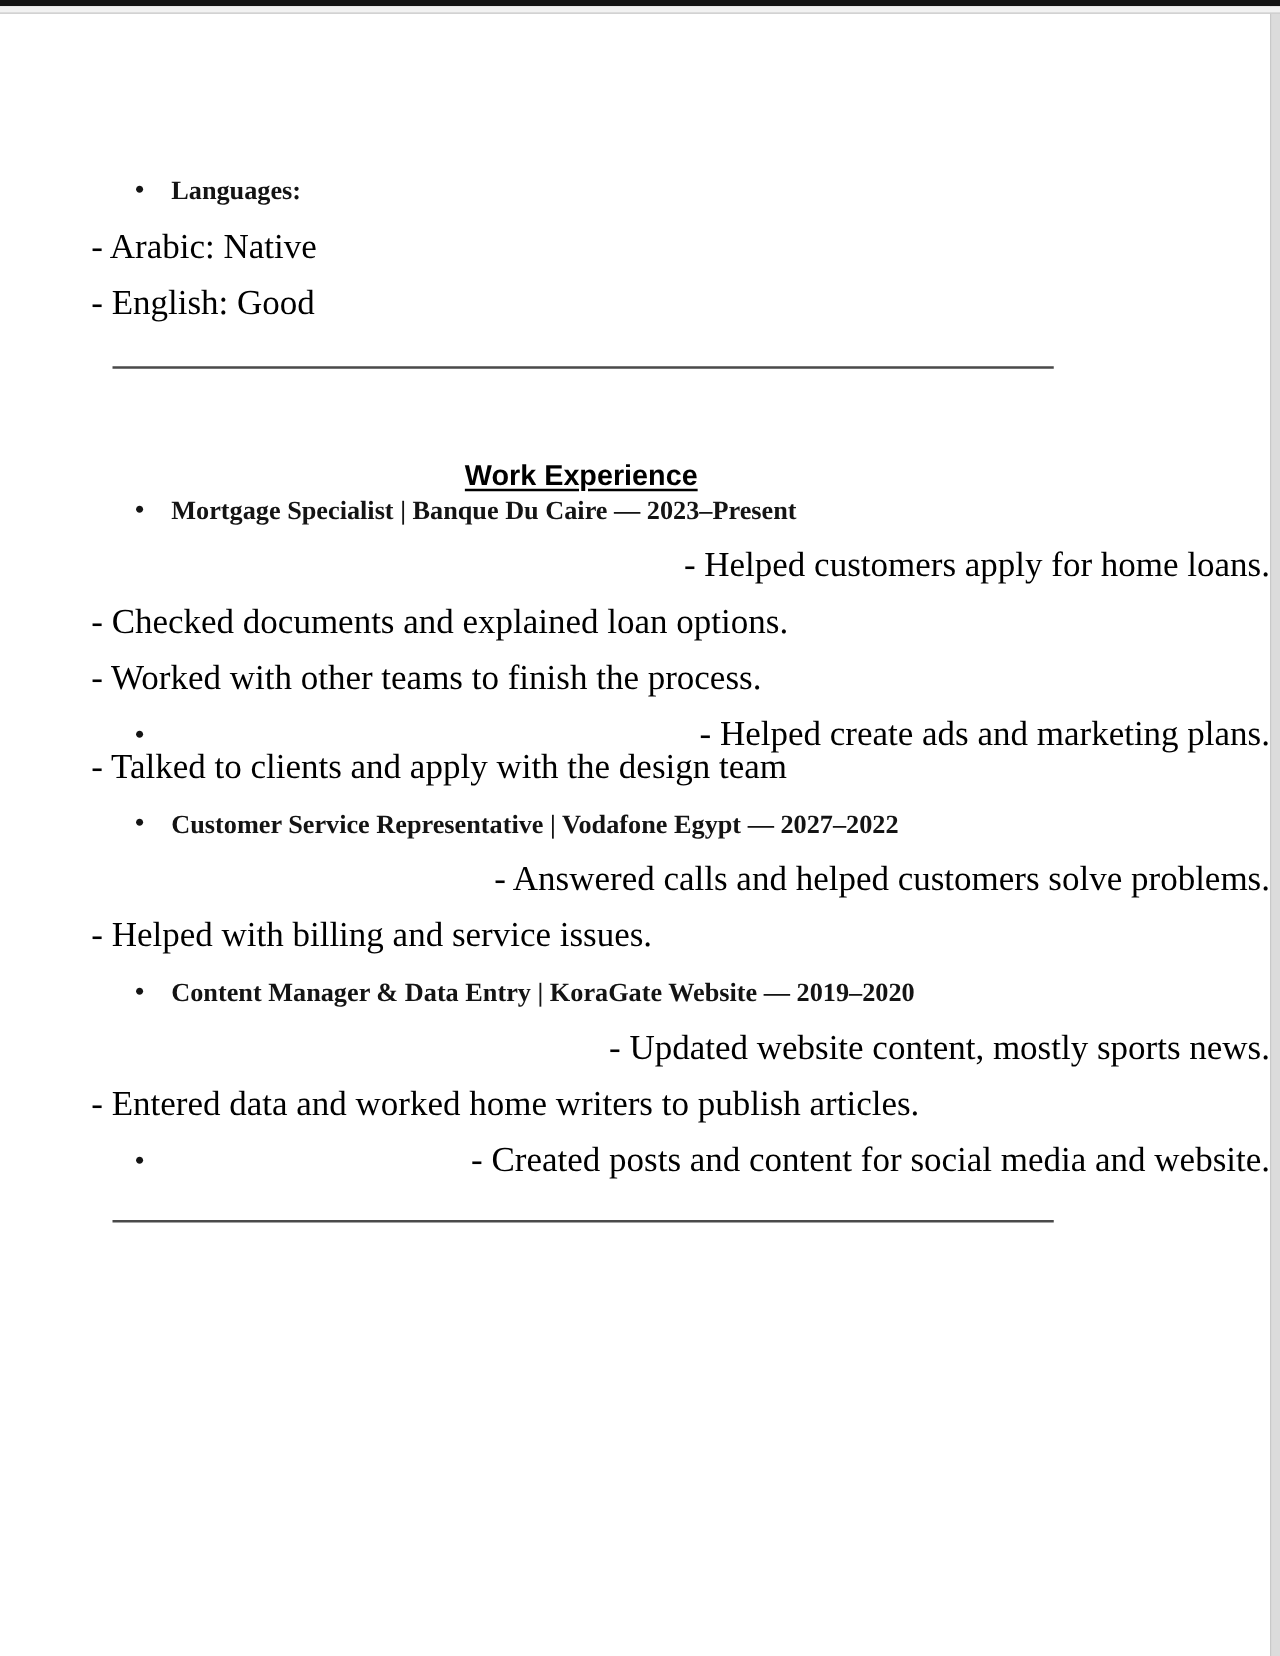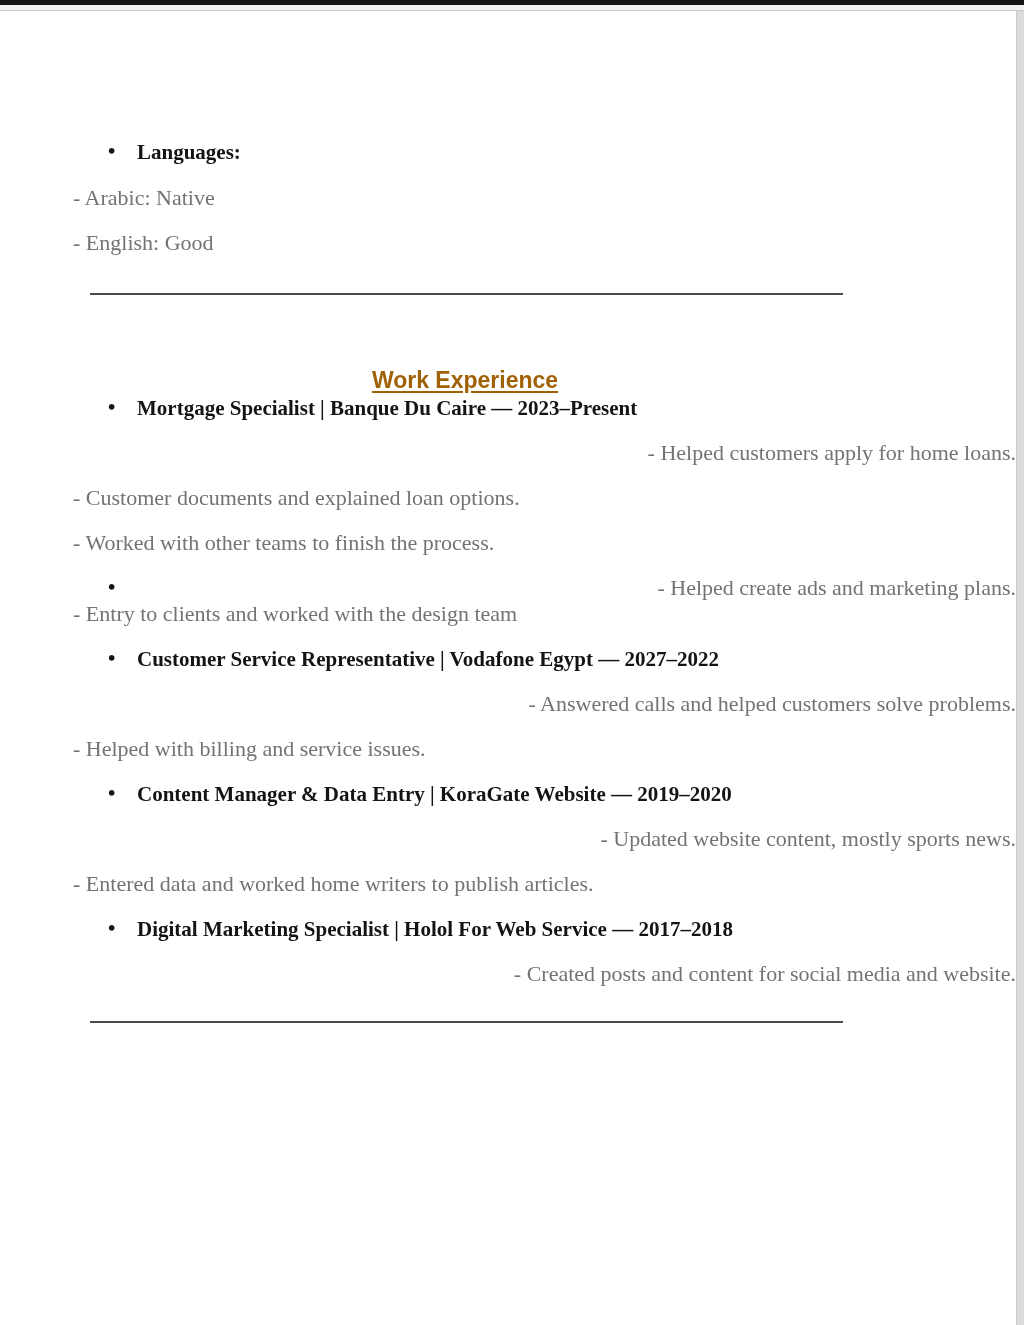--- a/index.html
+++ b/index.html
@@ -25,23 +25,23 @@
     background: #dcdcdc; border-left: 1px solid #c9c9c9; z-index: 4;
   }
 
   .doc {
     position: absolute; top: 0; left: 0; width: 1016px; height: 1325px;
     padding-top: 139px;
   }
 
   .para {
     margin: 19px 0 0 73px;
-    font-size: 22px;
+    font-size: 28px;
     line-height: 26px;
-    color: #737373;
+    color: #000000;
   }
   .para.tight { margin-top: 0; }
 
   .bullet-line {
     position: relative;
     margin: 19px 0 0 0;
     padding-left: 137px;
     font-size: 21px;
     line-height: 27px;
     font-weight: bold;
@@ -66,21 +66,21 @@
   .we-heading-wrap {
     width: 930px;
     text-align: center;
     margin-top: 71px;
   }
   .we-heading {
     font-family: "Liberation Sans", sans-serif;
     font-weight: bold;
     font-size: 23px;
     line-height: 28px;
-    color: #a16207;
+    color: #000000;
     text-decoration: underline;
     text-underline-offset: 3px;
   }
   .job-title { margin-top: 19px; }
   .job-title.first-after-heading { margin-top: 1px; }
   .job .para:first-of-type { margin-top: 18px; text-align: right; }
 </style>
 </head>
 <body>
 
@@ -102,30 +102,30 @@
   <div class="we-heading-wrap">
     <span class="we-heading">Work Experience</span>
   </div>
 
   <div class="job">
     <div class="bullet-line job-title first-after-heading">
       <span class="bullet">•</span>
       <span>Mortgage Specialist | Banque Du Caire — 2023–Present</span>
     </div>
     <p class="para">- Helped customers apply for home loans.</p>
-    <p class="para">- Customer documents and explained loan options.</p>
+    <p class="para">- Checked documents and explained loan options.</p>
     <p class="para">- Worked with other teams to finish the process.</p>
   </div>
 
   <div class="job">
     <div class="bullet-line job-title">
       <span class="bullet">•</span>
     </div>
     <p class="para">- Helped create ads and marketing plans.</p>
-    <p class="para tight">- Entry to clients and worked with the design team</p>
+    <p class="para tight">- Talked to clients and apply with the design team</p>
   </div>
 
   <div class="job">
     <div class="bullet-line job-title">
       <span class="bullet">•</span>
       <span>Customer Service Representative | Vodafone Egypt — 2027–2022</span>
     </div>
     <p class="para">- Answered calls and helped customers solve problems.</p>
     <p class="para">- Helped with billing and service issues.</p>
   </div>
@@ -135,20 +135,19 @@
       <span class="bullet">•</span>
       <span>Content Manager &amp; Data Entry | KoraGate Website — 2019–2020</span>
     </div>
     <p class="para">- Updated website content, mostly sports news.</p>
     <p class="para">- Entered data and worked home writers to publish articles.</p>
   </div>
 
   <div class="job">
     <div class="bullet-line job-title">
       <span class="bullet">•</span>
-      <span>Digital Marketing Specialist | Holol For Web Service — 2017–2018</span>
     </div>
     <p class="para">- Created posts and content for social media and website.</p>
   </div>
 
   <div class="divider second"></div>
 
 </div>
 
 </body></html>

